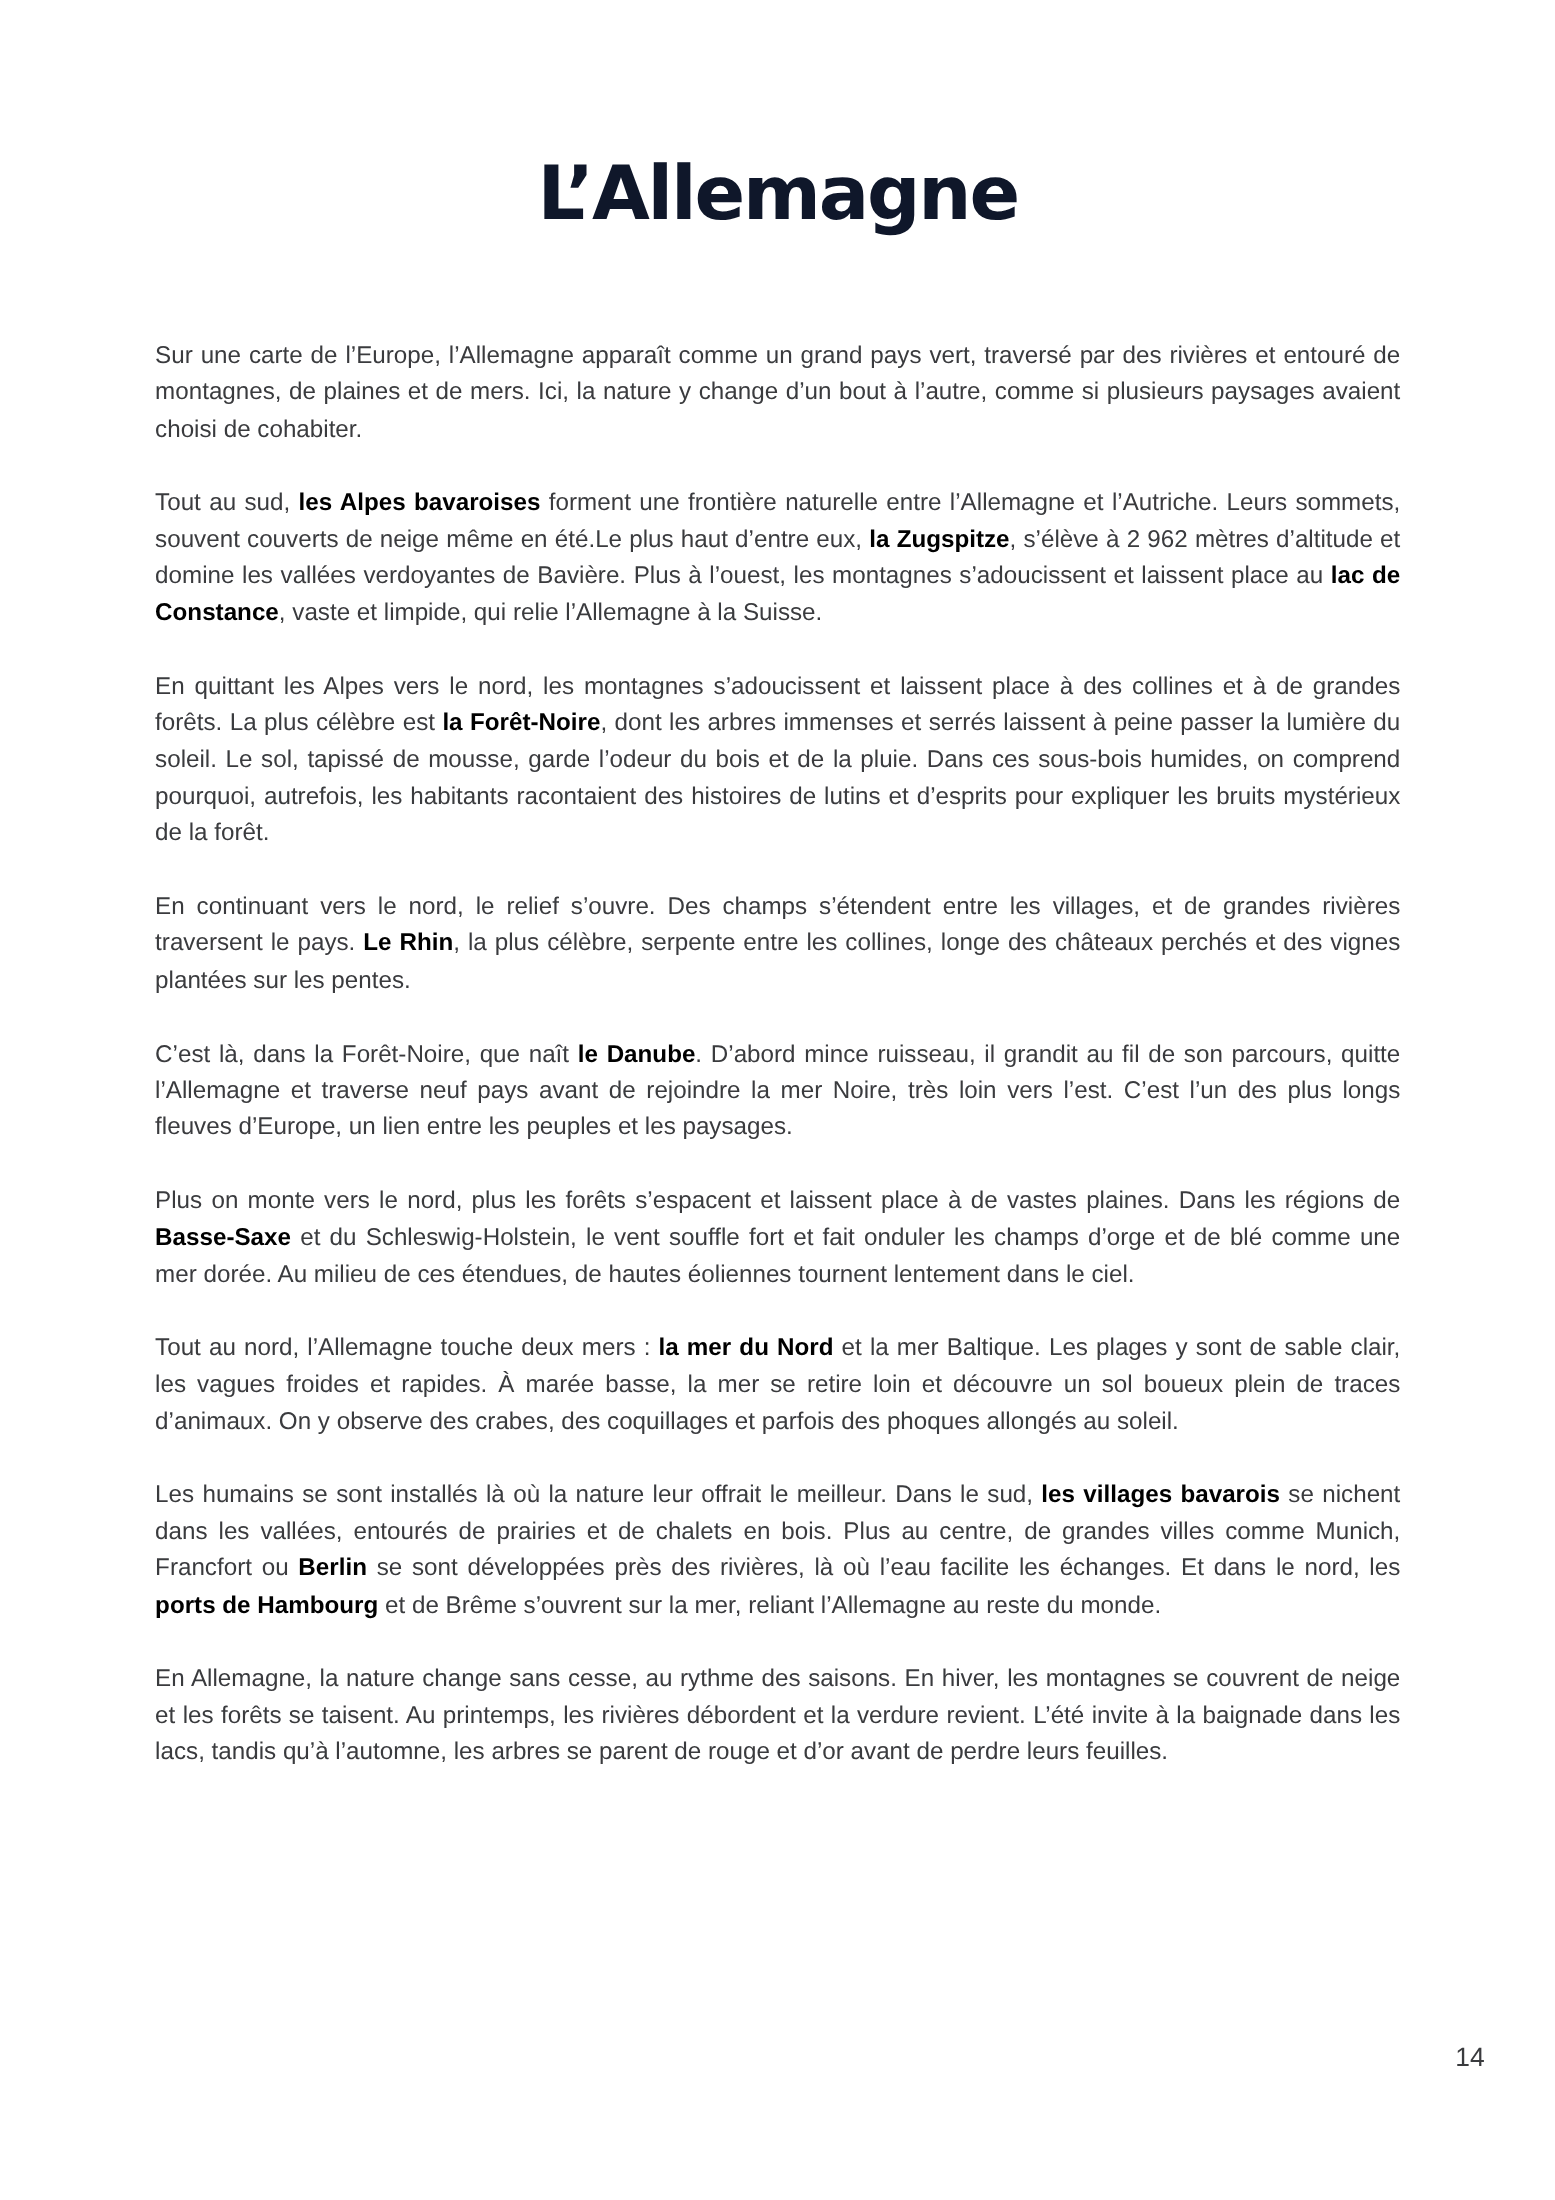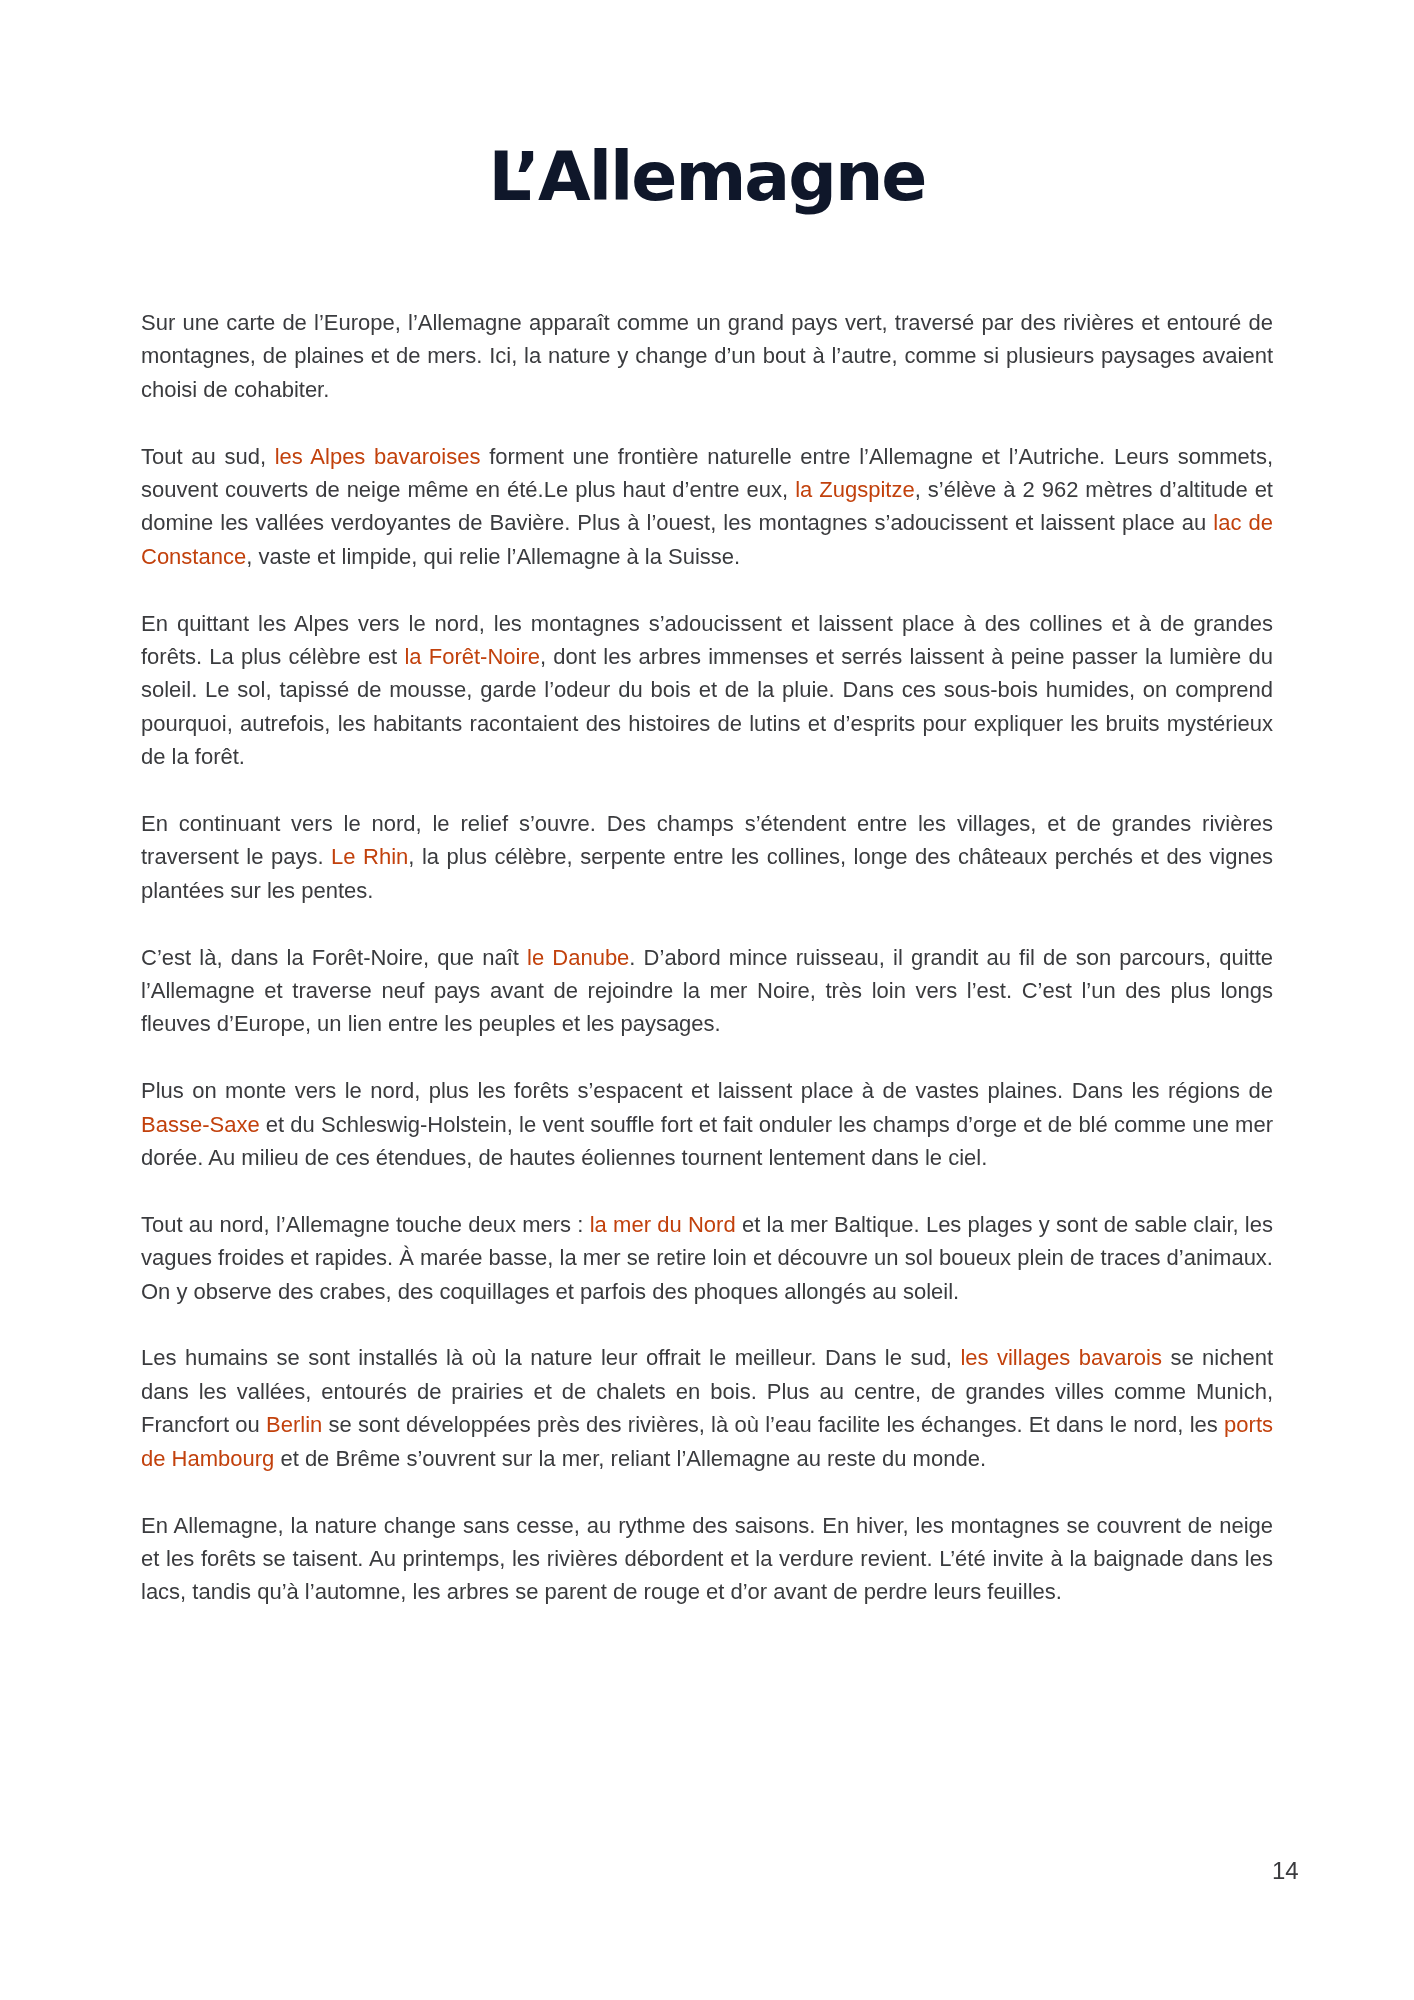--- a/index.html
+++ b/index.html
@@ -9,23 +9,23 @@
       position: absolute; left: 0; top: 140px; width: 1414px; text-align: center;
       font-family: "DejaVu Sans", sans-serif; font-weight: bold;
       font-size: 68px; letter-spacing: -2px; color: #0f172a; margin: 0; line-height: 1.1;
     }
     .body-text {
       position: absolute; left: 141px; top: 306px; width: 1132px;
       font-family: "Liberation Sans", sans-serif; font-size: 22px;
       line-height: 33.4px; color: #3a3b3e; text-align: justify;
     }
     .body-text p { margin: 0 0 33.4px 0; }
-    .body-text b { font-weight: normal; color: #c2410c; }
+    .body-text b { font-weight: bold; color: #000000; }
     .page-number {
-      position: absolute; left: 1272px; top: 1857px;
+      position: absolute; left: 1323px; top: 1857px;
       font-family: "Liberation Sans", sans-serif; font-size: 24px; color: #3a3b3e;
     }
   </style>
 </head>
 <body>
 
 <div class="page">
   <h1 class="title">L’Allemagne</h1>
   <div class="body-text" id="body-text">
       <p><span>Sur une carte de l’Europe, l’Allemagne apparaît comme un grand pays vert, traversé par des rivières et entouré de montagnes, de plaines et de mers. Ici, la nature y change d’un bout à l’autre, comme si plusieurs paysages avaient choisi de cohabiter.</span></p>

